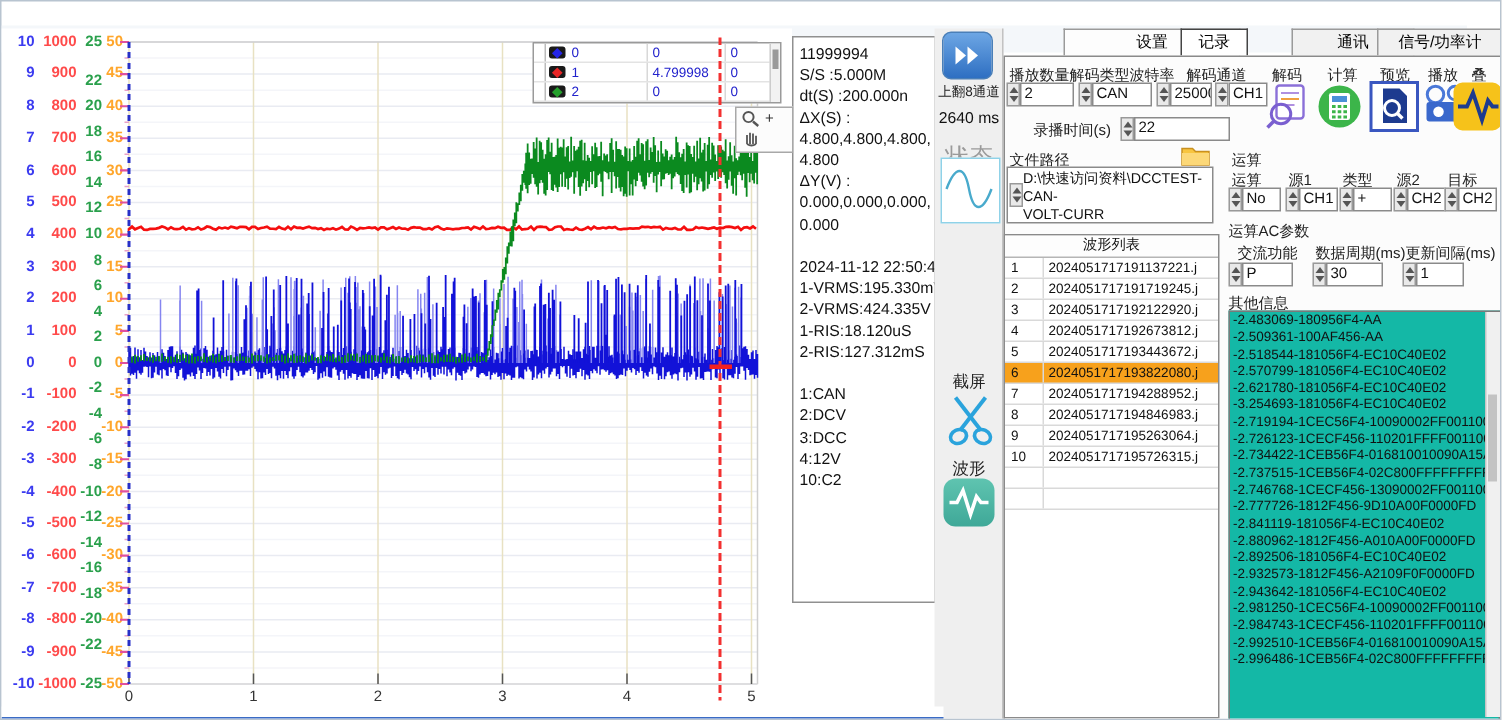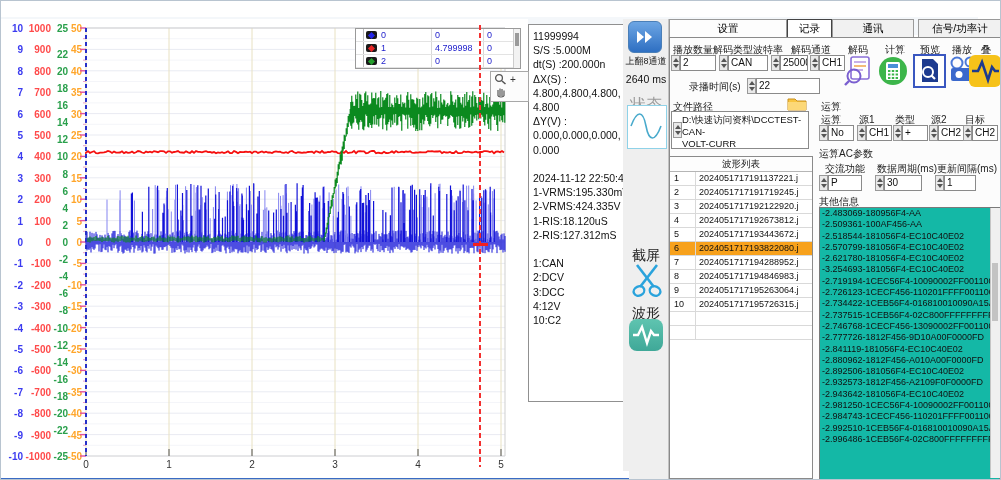--- a/index.html
+++ b/index.html
@@ -39,27 +39,27 @@
   
   .infopanel{left:527px;top:23px;width:96px;height:378px;border:1px solid #909090;background:#fff;
     box-sizing:border-box;padding:4px 2px 0 4px;font-size:10.5px;color:#111;line-height:14.2px;white-space:nowrap;overflow:hidden;}
   
   .midcol{left:622px;top:18px;width:46px;height:462px;background:#efefef;border-right:1px solid #c2c2c2;box-sizing:border-box;}
   .ffbtn{left:627px;top:20px;width:32px;height:30px;border-radius:6px;border:1px solid #4a7fb8;
     background:linear-gradient(#6da6e4,#2e6fc2);display:flex;align-items:center;justify-content:center;}
   .small-label{font-size:9px;color:#222;}
   .gray-label{font-size:16px;color:#9a9a9a;}
   .sinebox{left:626px;top:104px;width:38px;height:42px;background:#fff;border:1px solid #8fd2e8;}
-  .cjk{font-size:14px;color:#222;}
+  .cjk{font-size:11px;color:#222;}
   
   .rcontent{left:668px;top:36px;width:333px;height:444px;background:#fcfcfc;border:1px solid #8a8a8a;box-sizing:border-box;}
   .tab{position:absolute;top:18px;height:18px;box-sizing:border-box;font-size:10.5px;text-align:center;
     line-height:17px;color:#000;background:#f1f1f1;border:1px solid #9a9a9a;border-bottom:none;}
   .tab.active{background:#ffffff;border-color:#444;}
-  .tab.white{background:#fdfdfd;}
+  .tab.white{background:#fdfdfd;margin-left:40px;}
   .flabel{position:absolute;font-size:10px;color:#222;white-space:nowrap;}
   .fbox{position:absolute;box-sizing:border-box;border:1px solid #8a8a8a;background:#fff;
     font-size:10px;color:#111;padding:0 2px;height:16px;line-height:14px;overflow:hidden;}
   .spin{position:absolute;width:9px;height:16px;border:1px solid #999;background:#e9e9e9;box-sizing:border-box;}
   .su,.sd{display:block;width:0;height:0;border-left:3px solid transparent;border-right:3px solid transparent;margin:2px auto 0;}
   .su{border-bottom:4px solid #555;}
   .sd{border-top:4px solid #555;}
   .icon-label{position:absolute;font-size:10px;color:#222;}
   .tool-ic{position:absolute;width:30px;height:32px;}
   .pathbox{left:670px;top:110px;width:138px;height:38px;border:1px solid #8a8a8a;background:#fff;
@@ -418,21 +418,21 @@
   </div>
   <div class="abs cjk" style="left:622px;top:304px;width:46px;text-align:center">波形</div>
   <div class="abs" style="left:628px;top:318px;width:34px;height:32px;border-radius:8px;background:linear-gradient(#5fc4b0,#3fa898)">
     <svg width="34" height="32" viewBox="0 0 34 32">
       <path d="M4 16 H9 L13 8 L18 24 L22 12 L25 16 H30" stroke="#fff" stroke-width="2.4" fill="none"></path>
     </svg>
   </div>
 
   <div class="tab white" style="left:668px;width:118px">设置</div>
   <div class="tab active" style="left:786px;width:45px">记录</div>
-  <div class="tab" style="left:831px;width:82px">通讯</div>
+  <div class="tab" style="left:860px;width:82px">通讯</div>
   <div class="tab" style="left:917px;width:84px">信号/功率计</div>
   <div class="abs rcontent"></div>
 
   <div class="flabel" style="left:672px;top:42px">播放数量</div>
   <div class="flabel" style="left:712px;top:42px">解码类型</div>
   <div class="flabel" style="left:752px;top:42px">波特率</div>
   <div class="flabel" style="left:790px;top:42px">解码通道</div>
 
   <span class="spin" style="left:670px;top:54px">
       <i class="su"></i>

